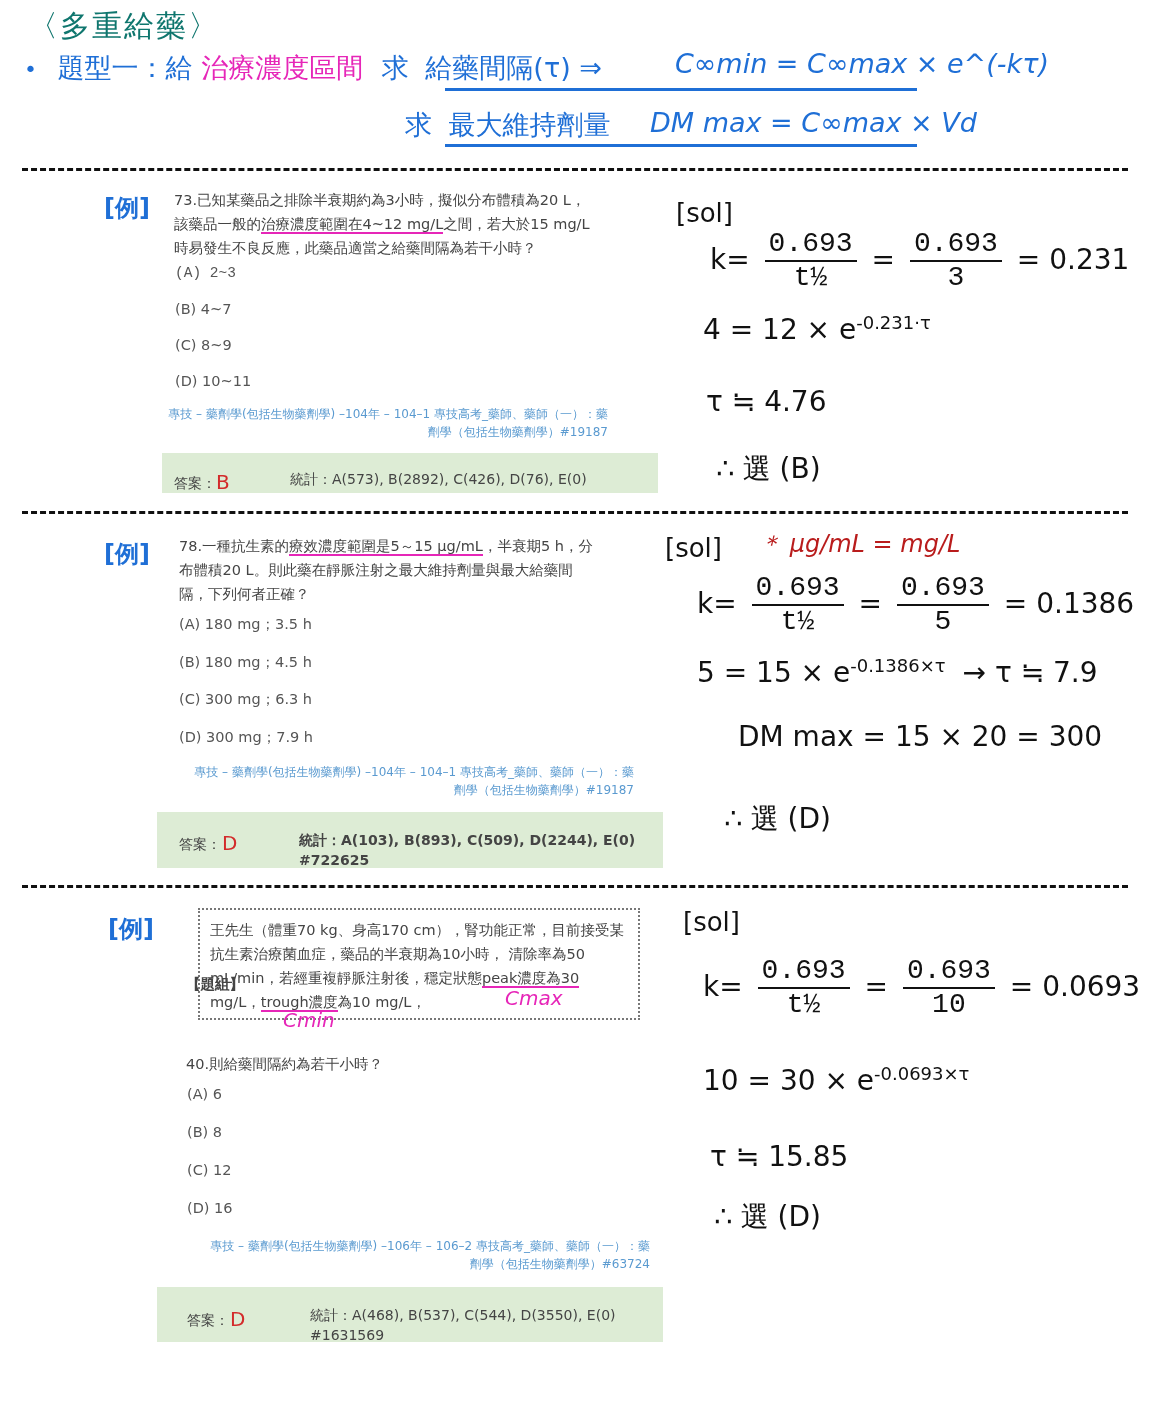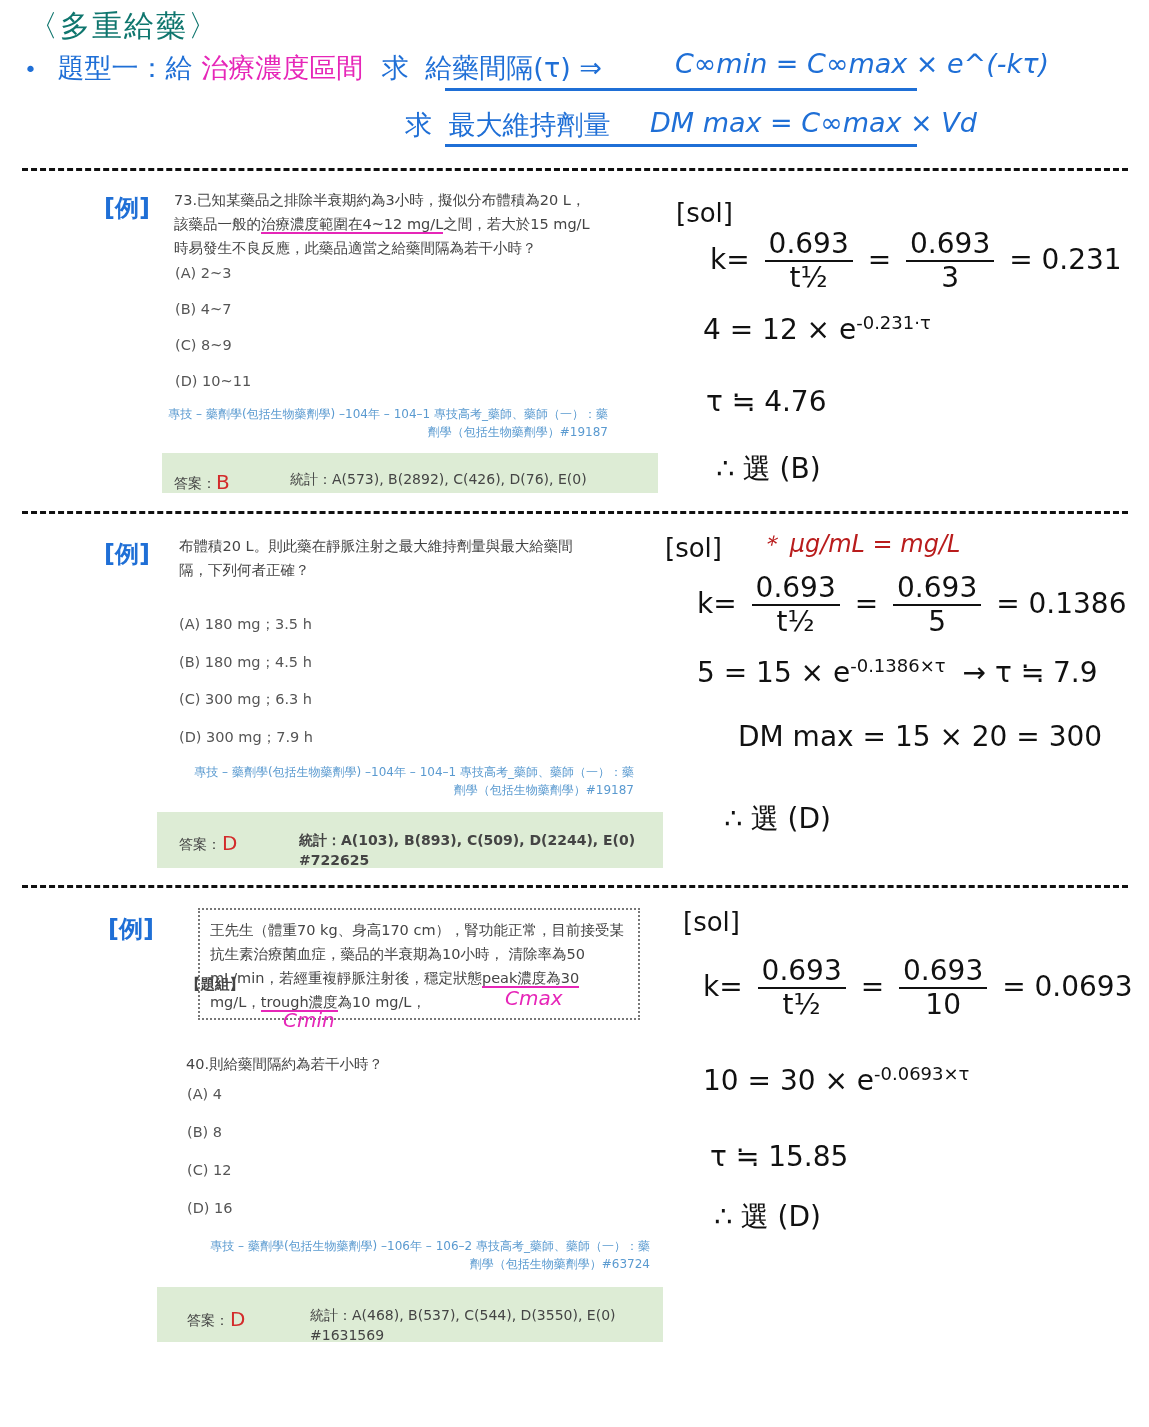--- a/index.html
+++ b/index.html
@@ -26,21 +26,21 @@
   .ansbar { background:#ddecd5; }
   .ans-label { font-size:14px; color:#444; }
   .ans-letter { font-size:20px; color:#d32b2b; }
   .stat { font-size:14px; color:#444; line-height:20px; }
   .ul-pink { border-bottom:2px solid #e626b8; }
   .qbox { border:2px dotted #777; }
 
   
   .sol { color:#111; font-size:28px; white-space:nowrap; }
   .sol-tag { font-size:26px; color:#111; }
-  .frac { display:inline-flex; flex-direction:column; align-items:center; vertical-align:middle; margin:0 6px; }
+  .frac { display:inline-flex; flex-direction:column; align-items:center; vertical-align:middle; margin:0 6px;font-family:Liberation Mono, monospace; }
   .frac .num { padding:0 4px; border-bottom:2px solid #111; line-height:32px; }
   .frac .den { line-height:32px; }
   .sol sup { font-size:18px; }
   .anno-pink { color:#e626b8; font-size:20px; font-style:italic; }
 </style>
 </head>
 <body>
 
 <div class="abs title hand">〈多重給藥〉</div>
 
@@ -62,21 +62,21 @@
 <div class="uline" style="left:445px; top:144px; width:472px;"></div>
 
 <div class="divider" style="top:168px;"></div>
 
 <div class="abs ex-tag" style="left:104px; top:192px;">[例]</div>
 <div class="abs qtext" style="left:174px; top:188px; width:440px;">
   <div>73.已知某藥品之排除半衰期約為3小時，擬似分布體積為20 L，</div>
   <div>該藥品一般的<span class="ul-pink">治療濃度範圍在4~12 mg/L</span>之間，若大於15 mg/L</div>
   <div>時易發生不良反應，此藥品適當之給藥間隔為若干小時？</div>
 </div>
-<div class="abs opt" style="left:175px; top:265px;">(A) 2~3</div>
+<div class="abs opt" style="left:175px; top:265px;font-family:Liberation Mono, monospace;">(A) 2~3</div>
 <div class="abs opt" style="left:175px; top:301px;">(B) 4~7</div>
 <div class="abs opt" style="left:175px; top:337px;">(C) 8~9</div>
 <div class="abs opt" style="left:175px; top:373px;">(D) 10~11</div>
 <div class="abs src" style="left:160px; top:405px; width:448px;">
   <div>專技 – 藥劑學(包括生物藥劑學) –104年 – 104–1 專技高考_藥師、藥師（一）：藥</div>
   <div>劑學（包括生物藥劑學）#19187</div>
 </div>
 <div class="abs ansbar" style="left:162px; top:453px; width:496px; height:40px;">
   <span class="abs ans-label" style="left:12px; top:22px;">答案：</span>
   <span class="abs ans-letter" style="left:54px; top:17px;">B</span>
@@ -100,20 +100,21 @@
 <div class="abs sol hand" style="left:703px; top:312px;">
   <span>4 = 12 × e</span><sup>-0.231·τ</sup>
 </div>
 <div class="abs sol hand" style="left:706px; top:385px;">τ ≒ 4.76</div>
 <div class="abs sol hand" style="left:716px; top:450px;">∴ 選 (B)</div>
 
 <div class="divider" style="top:511px;"></div>
 
 <div class="abs ex-tag" style="left:104px; top:538px;">[例]</div>
 <div class="abs qtext" style="left:179px; top:534px; width:460px;">
+  <div>78.一種抗生素的<span class="ul-pink">療效濃度範圍是5～15 μg/mL</span>，半衰期5 h，分</div>
   <div>布體積20 L。則此藥在靜脈注射之最大維持劑量與最大給藥間</div>
   <div>隔，下列何者正確？</div>
 </div>
 <div class="abs opt" style="left:179px; top:615px;">(A) 180 mg；3.5 h</div>
 <div class="abs opt" style="left:179px; top:653px;">(B) 180 mg；4.5 h</div>
 <div class="abs opt" style="left:179px; top:690px;">(C) 300 mg；6.3 h</div>
 <div class="abs opt" style="left:179px; top:728px;">(D) 300 mg；7.9 h</div>
 <div class="abs src" style="left:170px; top:763px; width:464px;">
   <div>專技 – 藥劑學(包括生物藥劑學) –104年 – 104–1 專技高考_藥師、藥師（一）：藥</div>
   <div>劑學（包括生物藥劑學）#19187</div>
@@ -157,21 +158,21 @@
     <div>王先生（體重70 kg、身高170 cm），腎功能正常，目前接受某</div>
     <div>抗生素治療菌血症，藥品的半衰期為10小時， 清除率為50</div>
     <div>mL/min，若經重複靜脈注射後，穩定狀態<span class="ul-pink">peak濃度為30</span></div>
     <div>mg/L，<span class="ul-pink">trough濃度</span>為10 mg/L，</div>
   </div>
 </div>
 <div class="abs anno-pink" style="left:505px; top:986px;">Cmax</div>
 <div class="abs anno-pink" style="left:283px; top:1008px;">Cmin</div>
 <div class="abs qtext" style="left:186px; top:972px; font-weight:bold;">【題組】</div>
 <div class="abs qtext" style="left:186px; top:1052px;">40.則給藥間隔約為若干小時？</div>
-<div class="abs opt" style="left:187px; top:1086px;">(A) 4</div>
+<div class="abs opt" style="left:187px; top:1086px;">(A) 6</div>
 <div class="abs opt" style="left:187px; top:1124px;">(B) 8</div>
 <div class="abs opt" style="left:187px; top:1162px;">(C) 12</div>
 <div class="abs opt" style="left:187px; top:1200px;">(D) 16</div>
 <div class="abs src" style="left:180px; top:1237px; width:470px;">
   <div>專技 – 藥劑學(包括生物藥劑學) –106年 – 106–2 專技高考_藥師、藥師（一）：藥</div>
   <div>劑學（包括生物藥劑學）#63724</div>
 </div>
 <div class="abs ansbar" style="left:157px; top:1287px; width:506px; height:55px;">
   <span class="abs ans-label" style="left:30px; top:25px;">答案：</span>
   <span class="abs ans-letter" style="left:73px; top:20px;">D</span>

